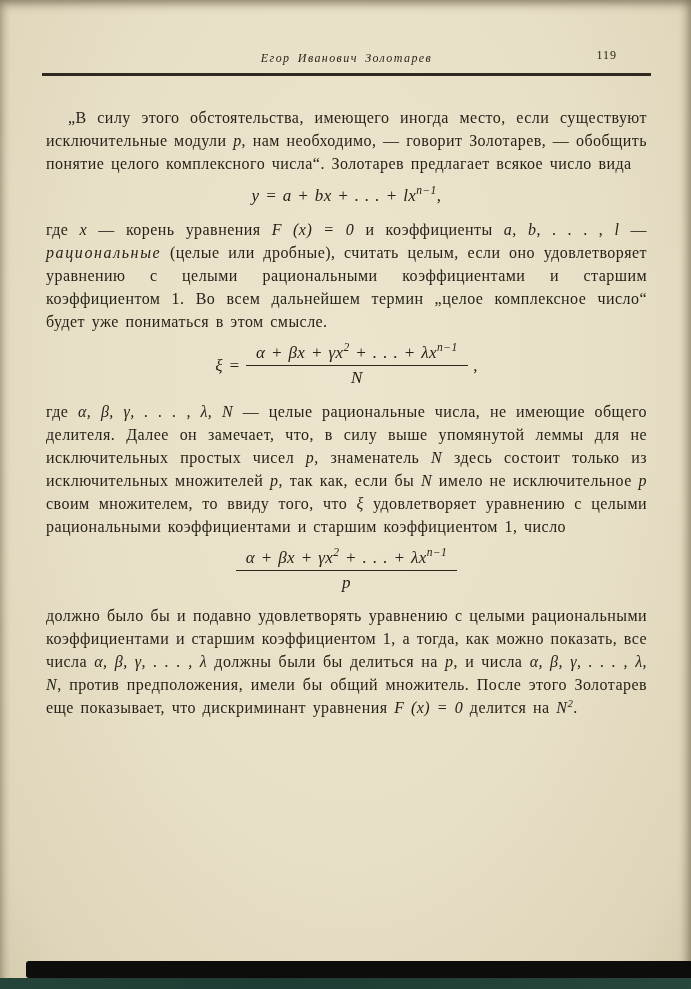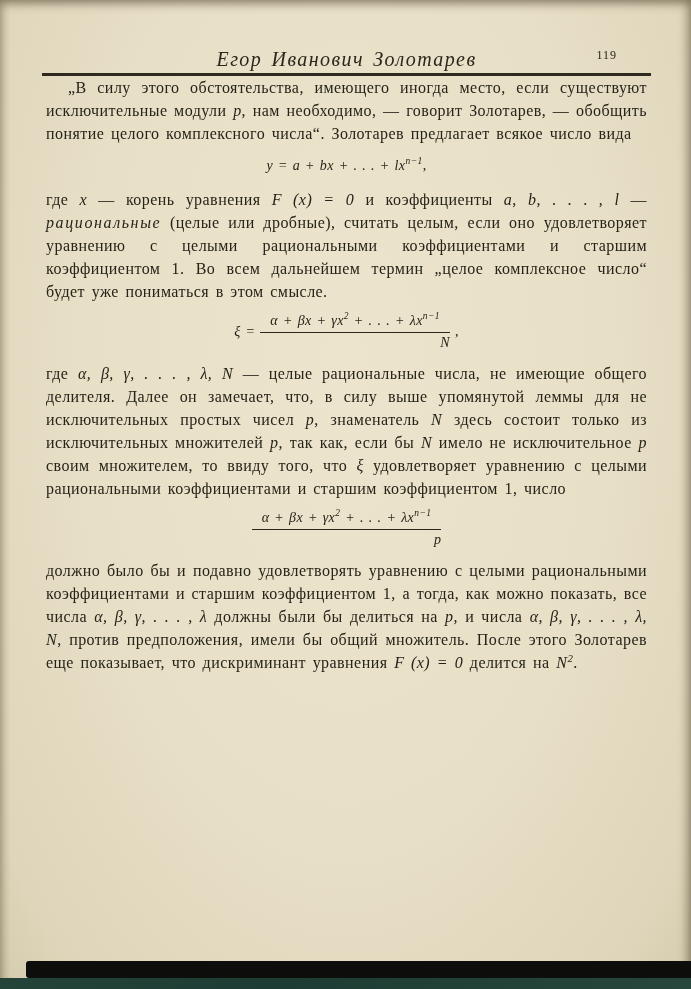--- a/index.html
+++ b/index.html
@@ -18,58 +18,58 @@
       inset 0 5px 10px rgba(58,48,26,.32),
       inset -5px 0 9px rgba(58,48,26,.28),
       inset 4px 0 7px rgba(58,48,26,.16);
   }
   .page-header {
     position:absolute; top:48px; left:46px; right:44px;
     text-align:center;
   }
   .running-title {
     font-style:italic;
-    font-size:20px;
+    font-size:12px;
     letter-spacing:1.4px;
     word-spacing:3px;
     color:#2b271c;
   }
   .page-number {
     position:absolute; right:30px; top:0;
     font-size:12px; letter-spacing:1px;
     font-style:normal;
   }
   .header-rule {
     position:absolute; top:73px; left:42px; right:40px;
     height:2.5px; background:#2e2a1f;
   }
   .text-block {
-    position:absolute; top:76px; left:46px; right:44px;
+    position:absolute; top:106px; left:46px; right:44px;
     font-size:16px; line-height:23px;
   }
   .para {
     text-align:justify;
     letter-spacing:.45px;
     word-spacing:2.2px;
   }
   .para.indent { text-indent:22px; }
   .it { font-style:italic; }
   .sp { letter-spacing:1.6px; }
   sup { font-size:68%; line-height:0; }
   .formula {
     text-align:center;
     margin:9px 0 11px;
-    font-size:14px;
+    font-size:17px;
     letter-spacing:.4px;
     word-spacing:1px;
   }
   .frac {
     display:inline-block;
     vertical-align:middle;
-    text-align:right;
+    text-align:center;
     line-height:1.25;
   }
   .frac .num {
     display:block;
     padding:0 10px 2px;
     border-bottom:1.4px solid #2b271c;
   }
   .frac .den { display:block; padding-top:1px; }
   .f-lhs, .f-tail { vertical-align:middle; }
   .scan-bar-black {

